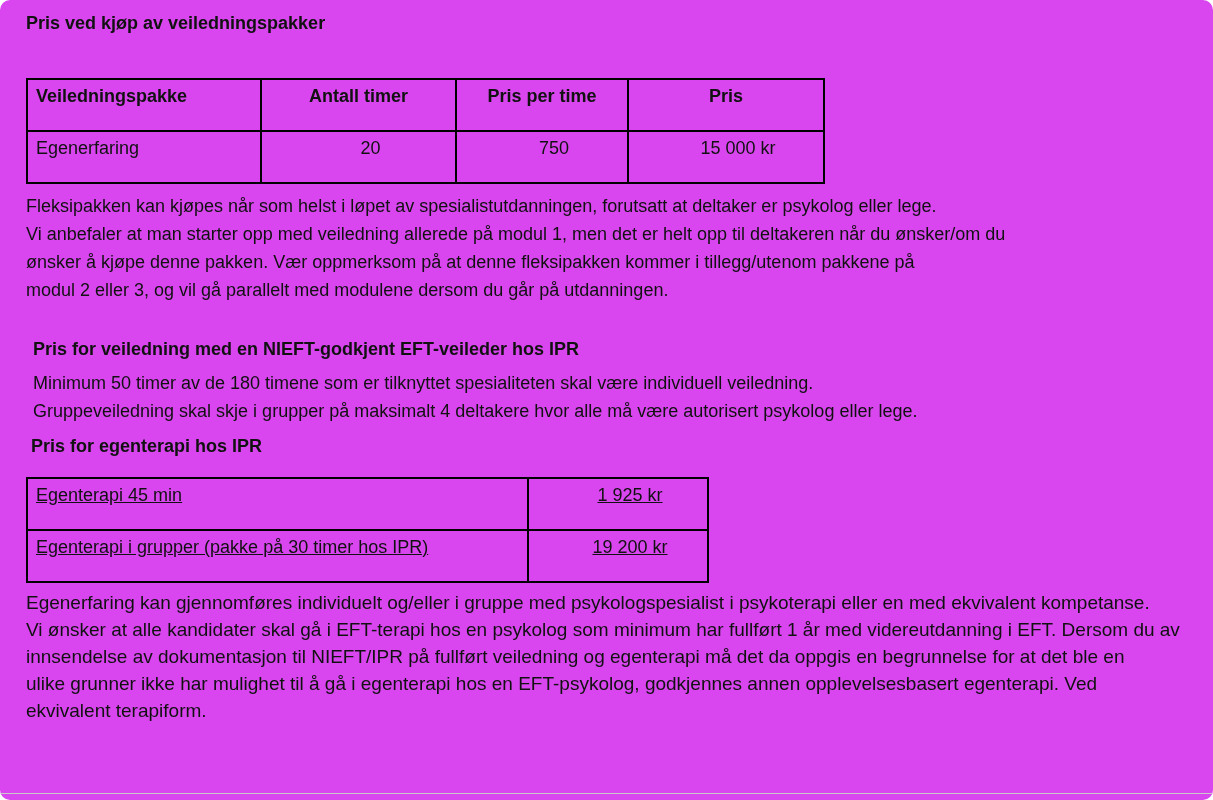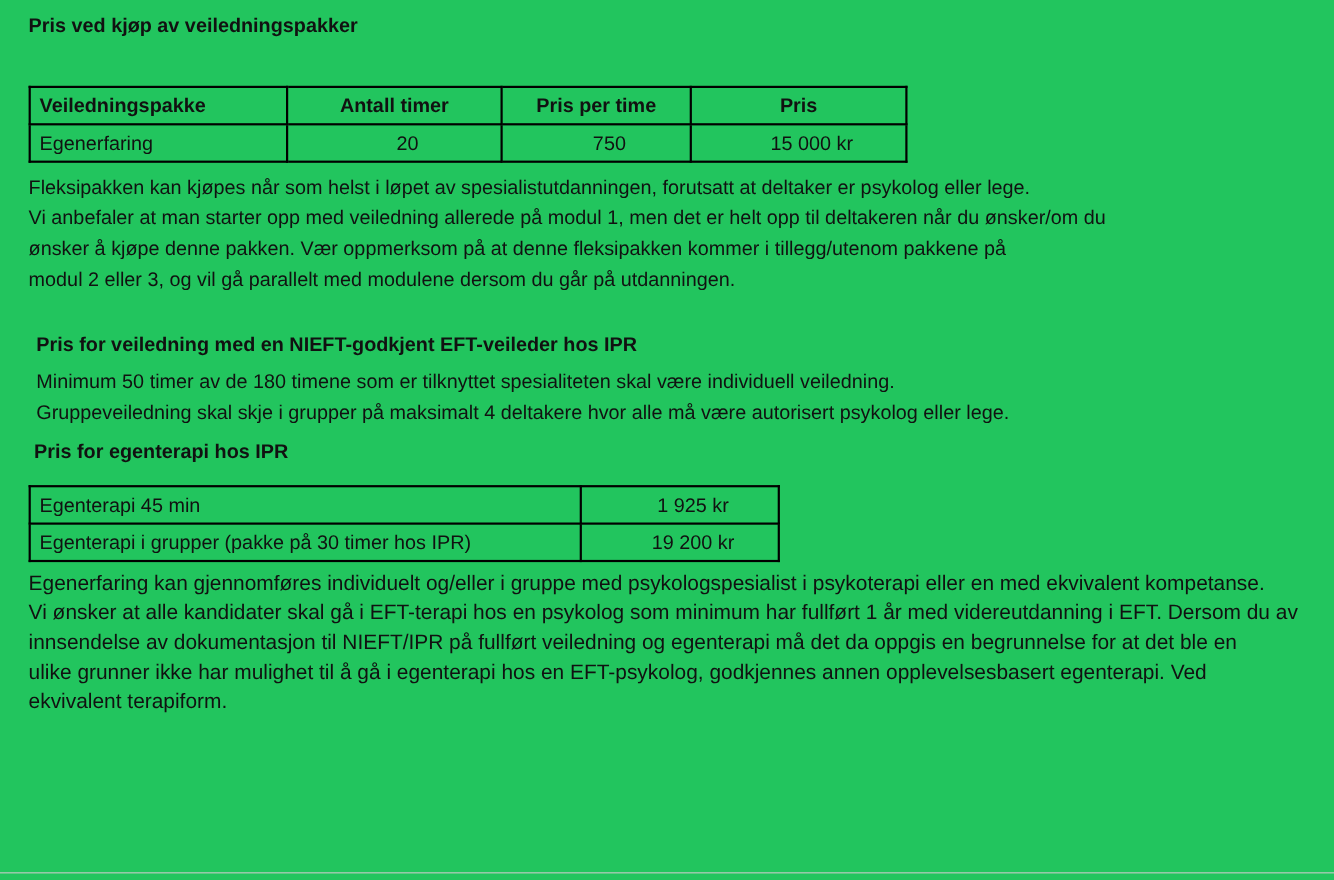--- a/index.html
+++ b/index.html
@@ -1,25 +1,26 @@
 <!DOCTYPE html>
 <html><head>
 <meta charset="utf-8">
 <style>
   * { box-sizing: border-box; }
   html, body { margin: 0; padding: 0; background: #ffffff; }
   .page {
     position: relative;
     width: 1213px;
     height: 800px;
-    background: #22c55e;
+    background: #d946ef;
     color: #111111;
     font-family: "Liberation Sans", sans-serif;
     padding: 12px 0 0 26px;
     overflow: hidden;
+    border-radius: 10px;
   }
   .heading {
     font-size: 18px;
     font-weight: bold;
     line-height: 22px;
     white-space: nowrap;
   }
   .h1 { margin: 0 0 44px 0; }
   .h2 { margin: 34px 0 0 7px; }
   .h3 { margin: 10px 0 0 5px; }
@@ -27,32 +28,32 @@
   table.tbl {
     border-collapse: collapse;
     table-layout: fixed;
     font-size: 18px;
     color: #111111;
   }
   table.tbl th, table.tbl td {
     border: 2px solid #000000;
     vertical-align: top;
     padding: 6px 8px 4px 8px;
-    height: 34px;
+    height: 52px;
     overflow: hidden;
     white-space: nowrap;
   }
   table.tbl th { font-weight: bold; text-align: center; }
   table.tbl th.left, table.tbl td.left { text-align: left; }
   table.tbl td.center { text-align: center; padding-left: 32px; }
 
   .tbl-packages { width: 797px; margin-top: 0; }
   .tbl-two { width: 681px; }
   .tbl-supervision { margin-top: 17px; }
-  .tbl-therapy { margin-top: 20px; }
+  .tbl-therapy { margin-top: 20px; text-decoration: underline; }
   .tbl-therapy th, .tbl-therapy td { height: 44px; }
 
   .para {
     font-size: 18px;
     line-height: 28px;
   }
   .para .line { white-space: nowrap; }
   .para-packages { margin-top: 8px; }
   .para-supervision { margin-top: 9px; margin-left: 7px; }
   .para-therapy { margin-top: 6px; font-size: 19px; line-height: 27px; }

